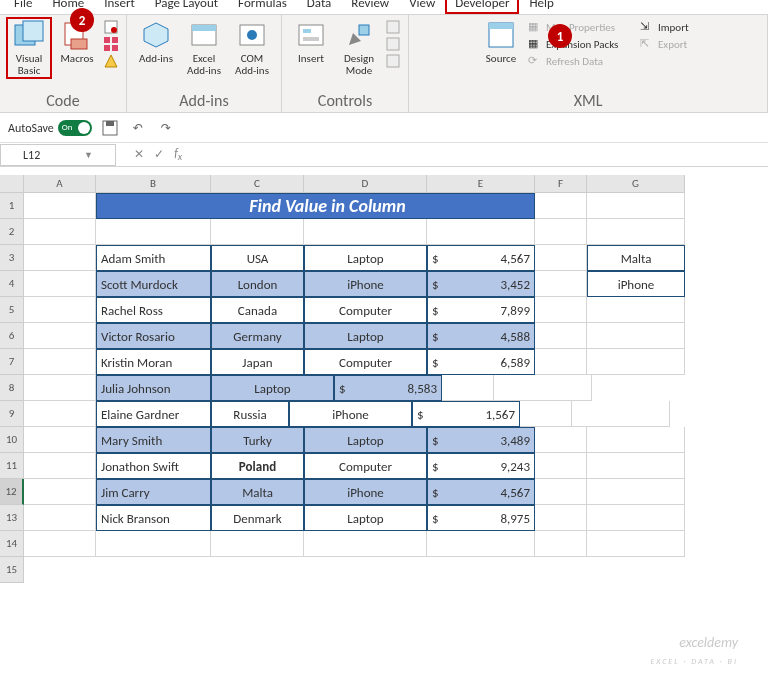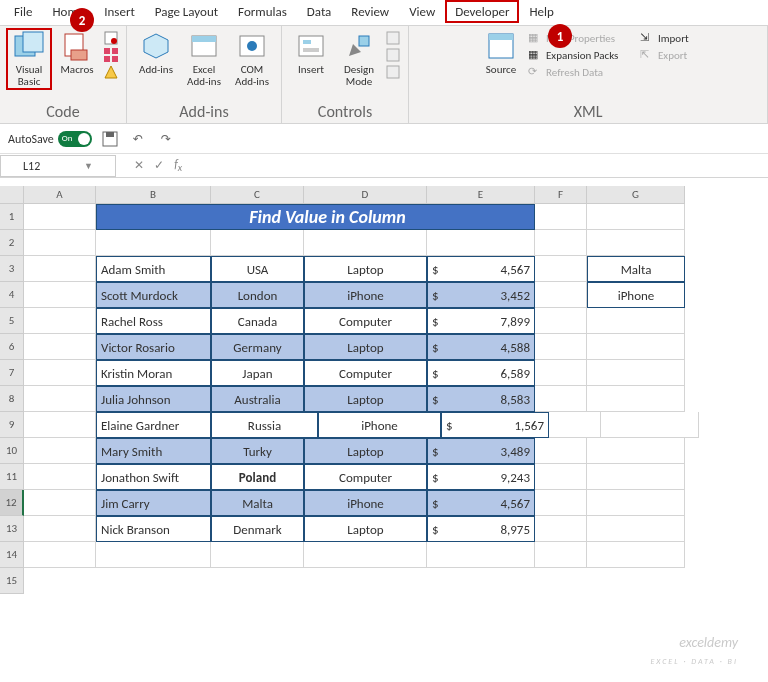--- a/index.html
+++ b/index.html
@@ -1,17 +1,17 @@
 <!DOCTYPE html>
 <html><head>
 <meta charset="utf-8">
 <style>
 *{box-sizing:border-box;margin:0;padding:0;font-family:"Segoe UI",Calibri,Arial,sans-serif}
 body{background:#fff;width:768px;height:682px;overflow:hidden;font-size:12px;color:#333}
-.menubar{display:flex;align-items:flex-start;height:26px;border-bottom:1px solid #d4d4d4;padding:0 4px}
+.menubar{display:flex;align-items:flex-end;height:15px;border-bottom:1px solid #d4d4d4;padding:0 4px}
 .menu-item{padding:4px 10px;font-size:13px;cursor:pointer}
 .menu-item.highlighted{border:2px solid #c00;padding:2px 8px}
 .ribbon{display:flex;height:98px;border-bottom:1px solid #d4d4d4;background:#f3f2f1}
 .ribbon-group{display:flex;flex-direction:column;align-items:center;border-right:1px solid #d4d4d4;padding:2px 6px 0}
 .ribbon-group-content{display:flex;gap:2px;align-items:flex-start;flex:1}
 .ribbon-group-label{font-size:16px;color:#666;padding:2px 0}
 .big-btn{display:flex;flex-direction:column;align-items:center;width:46px;padding:2px;cursor:pointer;font-size:11px;text-align:center;line-height:1.1}
 .big-btn.highlighted{border:2px solid #c00;padding:0}
 .big-btn .ico{width:32px;height:32px;margin-bottom:2px;display:flex;align-items:center;justify-content:center}
 .small-btns{display:flex;flex-direction:column;gap:1px;padding-top:2px}
@@ -376,33 +376,32 @@
         <div class="cell data-cell c-money" style="width: 108px;">
           <span>$</span>
           <span>6,589</span>
         </div>
         <div class="cell " style="width: 52px;"></div>
         <div class="cell " style="width: 98px;"></div>
       </div>
       <div class="row">
         <div class="cell " style="width: 72px;"></div>
         <div class="cell data-cell alt" style="width: 115px;">Julia Johnson</div>
-        <div class="cell data-cell c-center alt" style="width: 93px;">Australia</div>
         <div class="cell data-cell c-center alt" style="width: 123px;">Laptop</div>
         <div class="cell data-cell c-money alt" style="width: 108px;">
           <span>$</span>
           <span>8,583</span>
         </div>
         <div class="cell " style="width: 52px;"></div>
         <div class="cell " style="width: 98px;"></div>
       </div>
       <div class="row">
         <div class="cell " style="width: 72px;"></div>
         <div class="cell data-cell" style="width: 115px;">Elaine Gardner</div>
-        <div class="cell data-cell c-center" style="width: 107px;">Russia</div>
+        <div class="cell data-cell c-center" style="width: 78px;">Russia</div>
         <div class="cell data-cell c-center" style="width: 123px;">iPhone</div>
         <div class="cell data-cell c-money" style="width: 108px;">
           <span>$</span>
           <span>1,567</span>
         </div>
         <div class="cell " style="width: 52px;"></div>
         <div class="cell " style="width: 98px;"></div>
       </div>
       <div class="row">
         <div class="cell " style="width: 72px;"></div>

